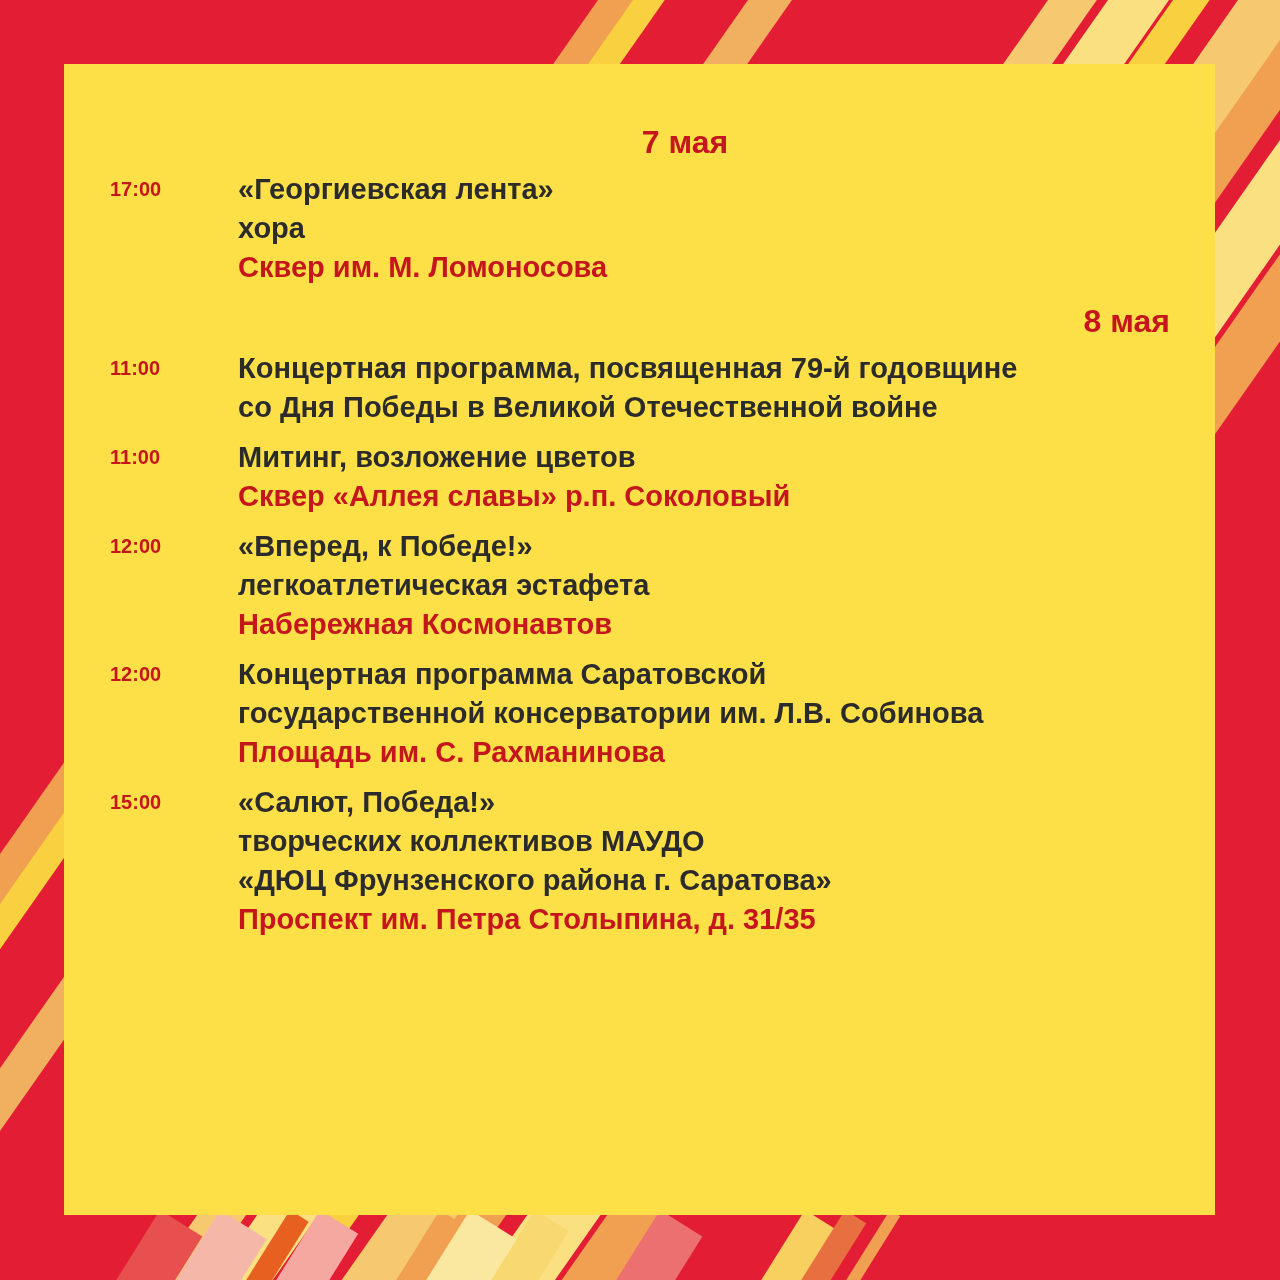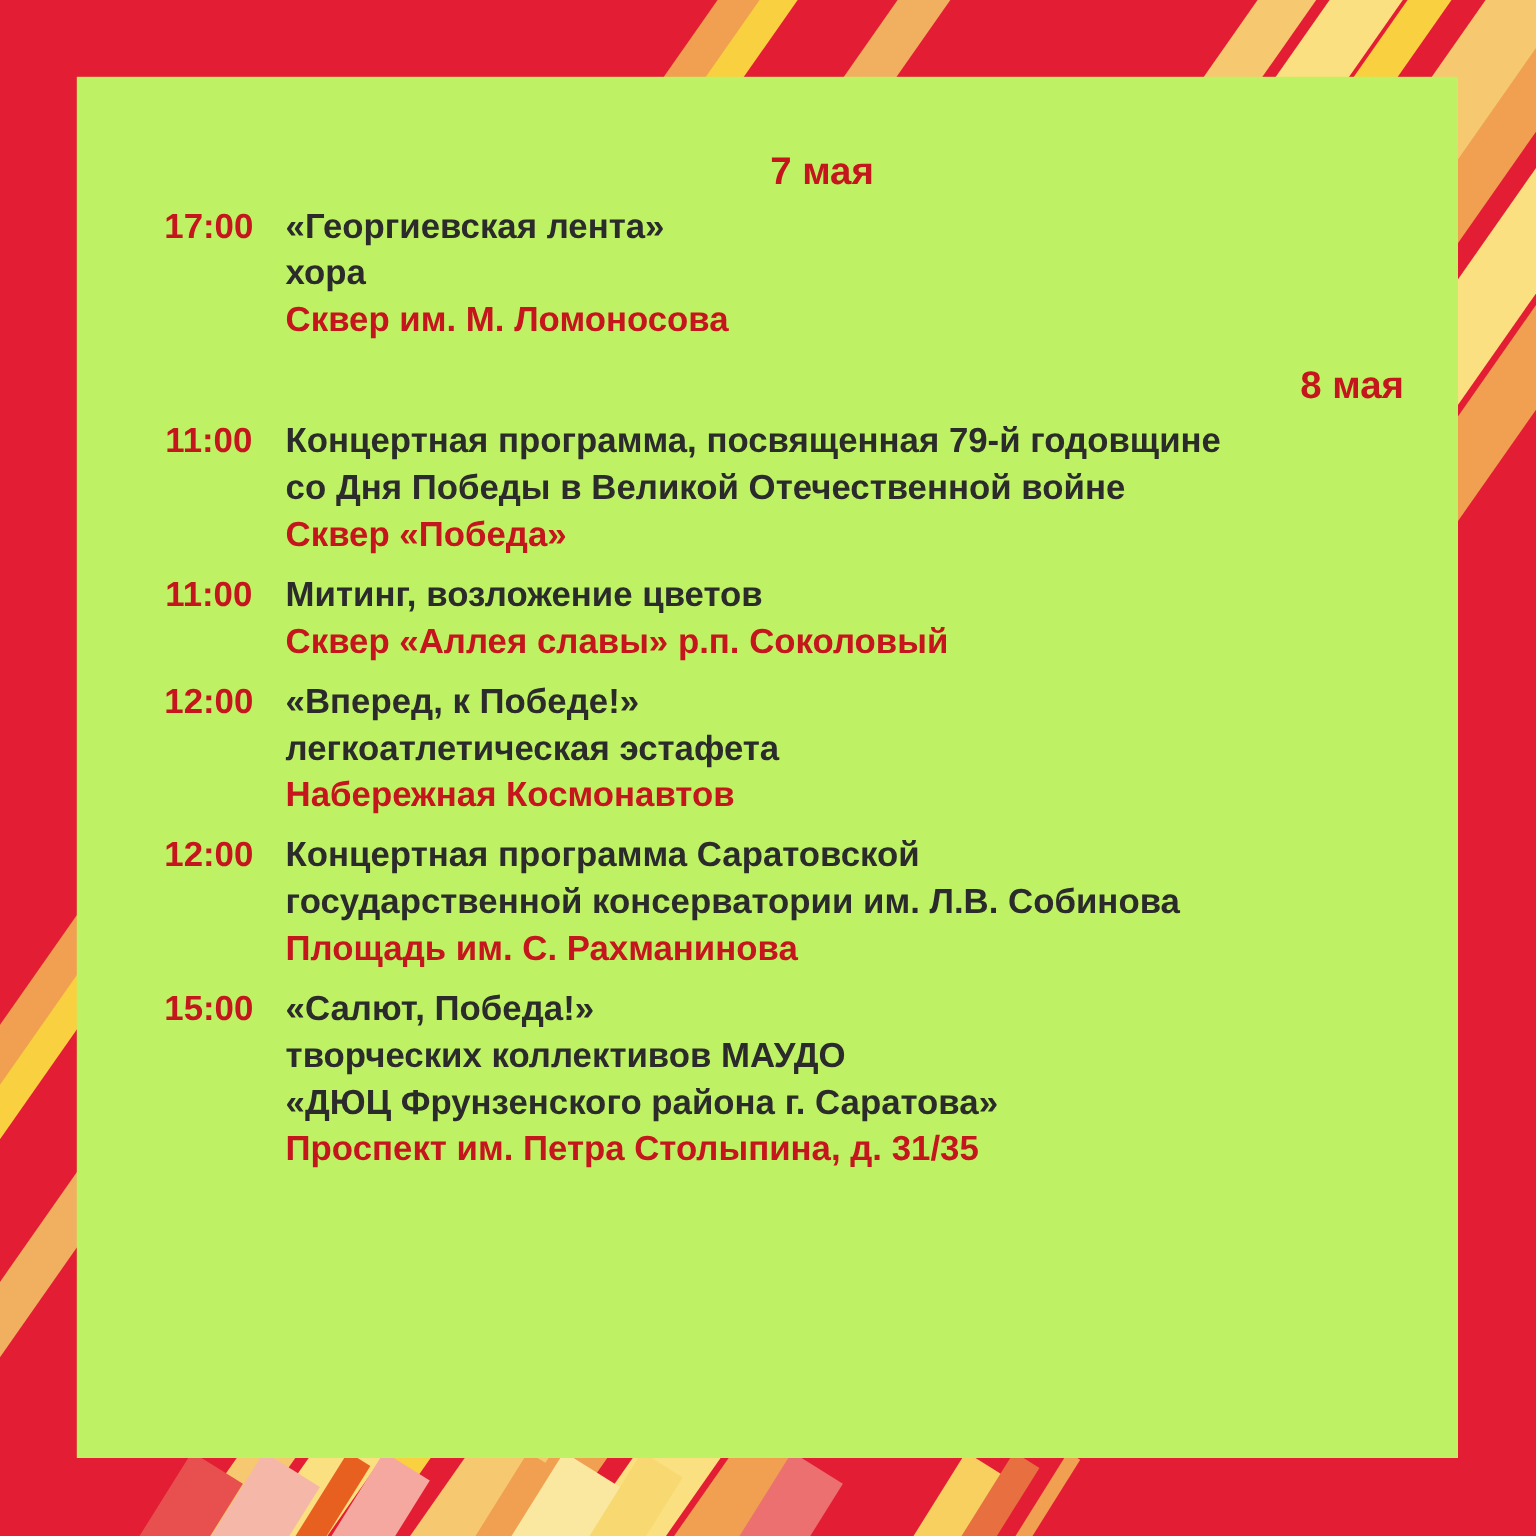--- a/index.html
+++ b/index.html
@@ -8,33 +8,33 @@
     background: #e31d33;
     font-family: "Liberation Sans", "DejaVu Sans", sans-serif;
   }
   .stripes { position: absolute; inset: 0; overflow: hidden; }
   .stripe {
     position: absolute; width: 60px; height: 2400px;
     transform-origin: top left;
   }
   .card {
     position: absolute; left: 64px; top: 64px; width: 1151px; height: 1151px;
-    background: #bef264;
+    background: #fde047;
   }
   .content { position: absolute; left: 46px; top: 58px; width: 1060px; }
   .day {
     text-align: center; color: #c4161c; font-weight: bold;
     font-size: 32px; line-height: 40px; margin: 0 0 8px 0;
     padding-left: 90px;
   }
   .day.second { margin-top: 14px; text-align: right; }
   .event { display: flex; margin-bottom: 11px; }
   .time {
     width: 128px; flex: 0 0 128px; color: #c4161c; font-weight: bold;
-    font-size: 29px; line-height: 39px; text-align: center;
+    font-size: 20px; line-height: 39px;
   }
   .body { flex: 1; }
   .line {
     color: #2b2b2b; font-weight: bold; font-size: 29px; line-height: 39px;
     white-space: nowrap;
   }
   .place {
     color: #c4161c; font-weight: bold; font-size: 29px; line-height: 39px;
     white-space: nowrap;
   }
@@ -84,21 +84,20 @@
     </div>
 
 
     <div class="day second">8 мая</div>
 
     <div class="event">
       <div class="time">11:00</div>
       <div class="body">
         <div class="line">Концертная программа, посвященная 79-й годовщине</div>
         <div class="line">со Дня Победы в Великой Отечественной войне</div>
-        <div class="place">Сквер «Победа»</div>
       </div>
     </div>
 
     <div class="event">
       <div class="time">11:00</div>
       <div class="body">
         <div class="line">Митинг, возложение цветов</div>
         <div class="place">Сквер «Аллея славы» р.п. Соколовый</div>
       </div>
     </div>

